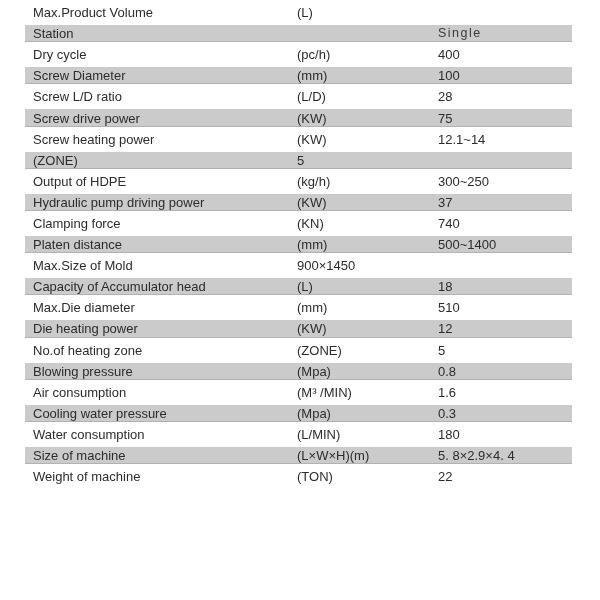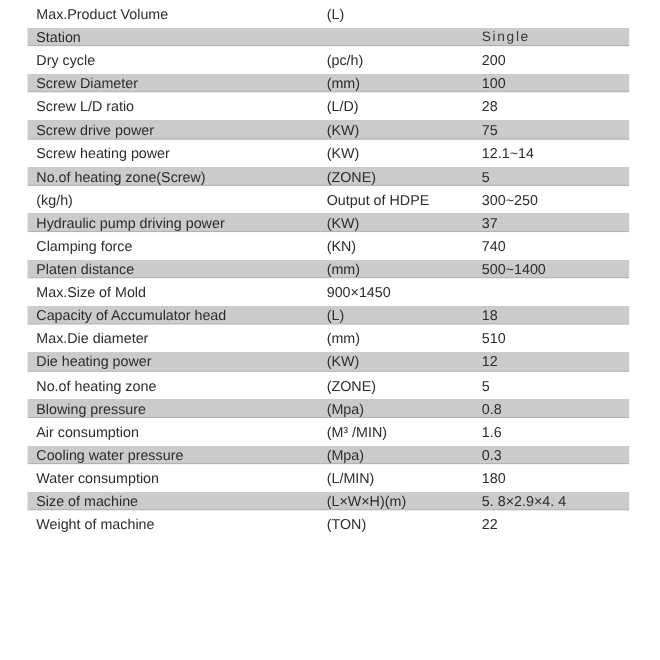--- a/index.html
+++ b/index.html
@@ -56,21 +56,21 @@
       <div class="cell">(L)</div>
     </div>
     <div class="row shaded">
       <div class="cell">Station</div>
       <div class="cell"></div>
       <div class="cell serif">Single</div>
     </div>
     <div class="row">
       <div class="cell">Dry cycle</div>
       <div class="cell">(pc/h)</div>
-      <div class="cell">200</div>
+      <div class="cell">400</div>
     </div>
     <div class="row shaded">
       <div class="cell">Screw Diameter</div>
       <div class="cell">(mm)</div>
       <div class="cell">100</div>
     </div>
     <div class="row">
       <div class="cell">Screw L/D ratio</div>
       <div class="cell">(L/D)</div>
       <div class="cell">28</div>
@@ -79,27 +79,26 @@
       <div class="cell">Screw drive power</div>
       <div class="cell">(KW)</div>
       <div class="cell">75</div>
     </div>
     <div class="row">
       <div class="cell">Screw heating power</div>
       <div class="cell">(KW)</div>
       <div class="cell">12.1~14</div>
     </div>
     <div class="row shaded">
-      <div class="cell">No.of heating zone(Screw)</div>
       <div class="cell">(ZONE)</div>
       <div class="cell">5</div>
     </div>
     <div class="row">
+      <div class="cell">Output of HDPE</div>
       <div class="cell">(kg/h)</div>
-      <div class="cell">Output of HDPE</div>
       <div class="cell">300~250</div>
     </div>
     <div class="row shaded">
       <div class="cell">Hydraulic pump driving power</div>
       <div class="cell">(KW)</div>
       <div class="cell">37</div>
     </div>
     <div class="row">
       <div class="cell">Clamping force</div>
       <div class="cell">(KN)</div>

